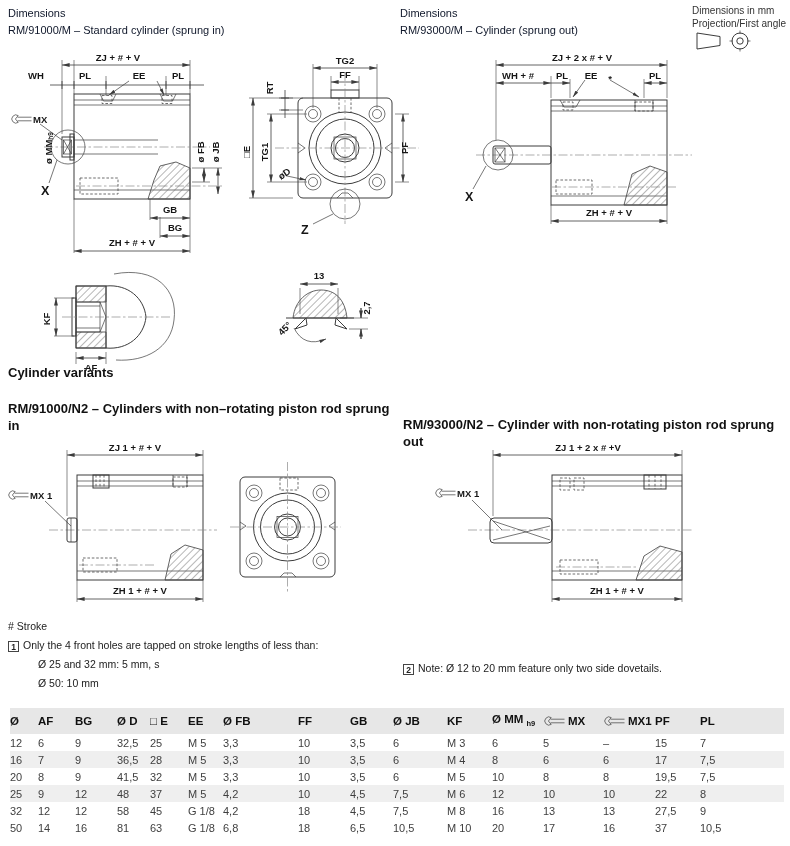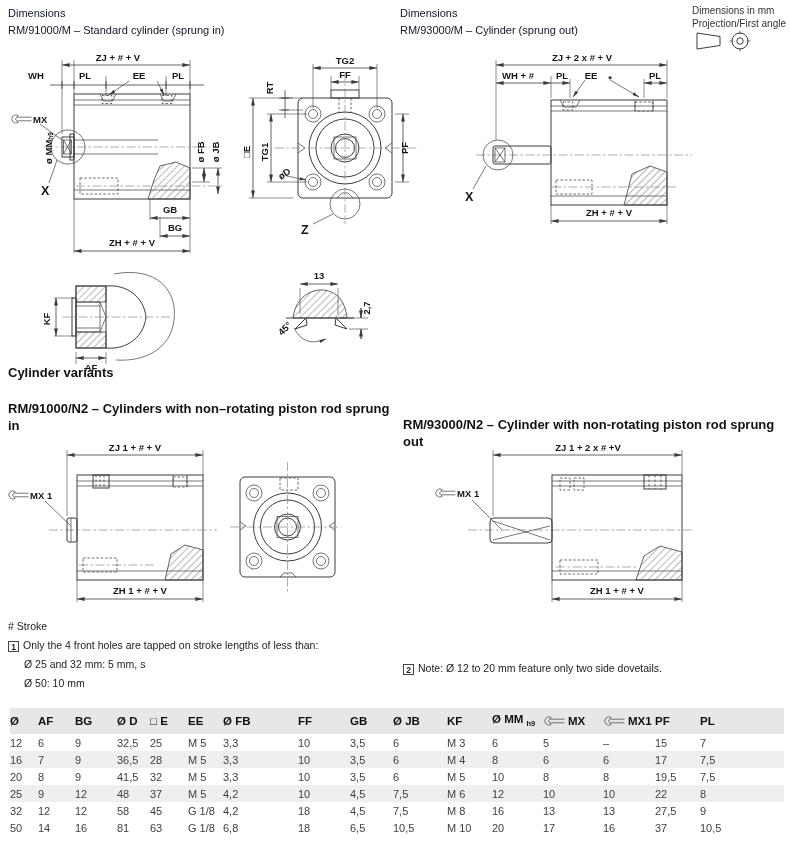--- a/index.html
+++ b/index.html
@@ -21,21 +21,21 @@
   text.lbl-lg { font:bold 12.5px "Liberation Sans","DejaVu Sans",sans-serif; fill:#161616; }
   tspan.sub { font-size:6.5px; }
 
   .sec-h { position:absolute; font-weight:bold; font-size:13px; color:#111; }
   .var-title { position:absolute; font-weight:bold; font-size:13px; color:#111; line-height:17px; width:385px; }
 
   .notes { position:absolute; font-size:10.5px; color:#222; }
   .note-line { margin-bottom:6.5px; }
   .nbox { display:inline-block; width:11px; height:11px; border:1px solid #444; font-size:8.5px; font-weight:bold;
           text-align:center; line-height:11px; vertical-align:-1px; margin-right:4px; }
-  .indent { margin-left:16px; margin-bottom:6.5px; }
+  .indent { margin-left:30px; margin-bottom:6.5px; }
 
   table#dims { position:absolute; left:10px; top:708px; width:774px; border-collapse:collapse; table-layout:fixed; font-size:11px; }
   #dims th { background:#e7e7e7; height:26px; text-align:left; font-size:11.5px; color:#101010; font-weight:bold; white-space:nowrap; padding:0 2px 0 0; vertical-align:middle; }
   #dims td { height:17px; color:#3f3f3f; padding:0 2px 0 0; white-space:nowrap; vertical-align:middle; }
   #dims tr.alt td { background:#efefef; }
   #dims .hsub { font-size:7.5px; vertical-align:sub; }
   #dims .wico { vertical-align:-1px; margin-right:3px; }
 </style>
 </head>
 <body>

